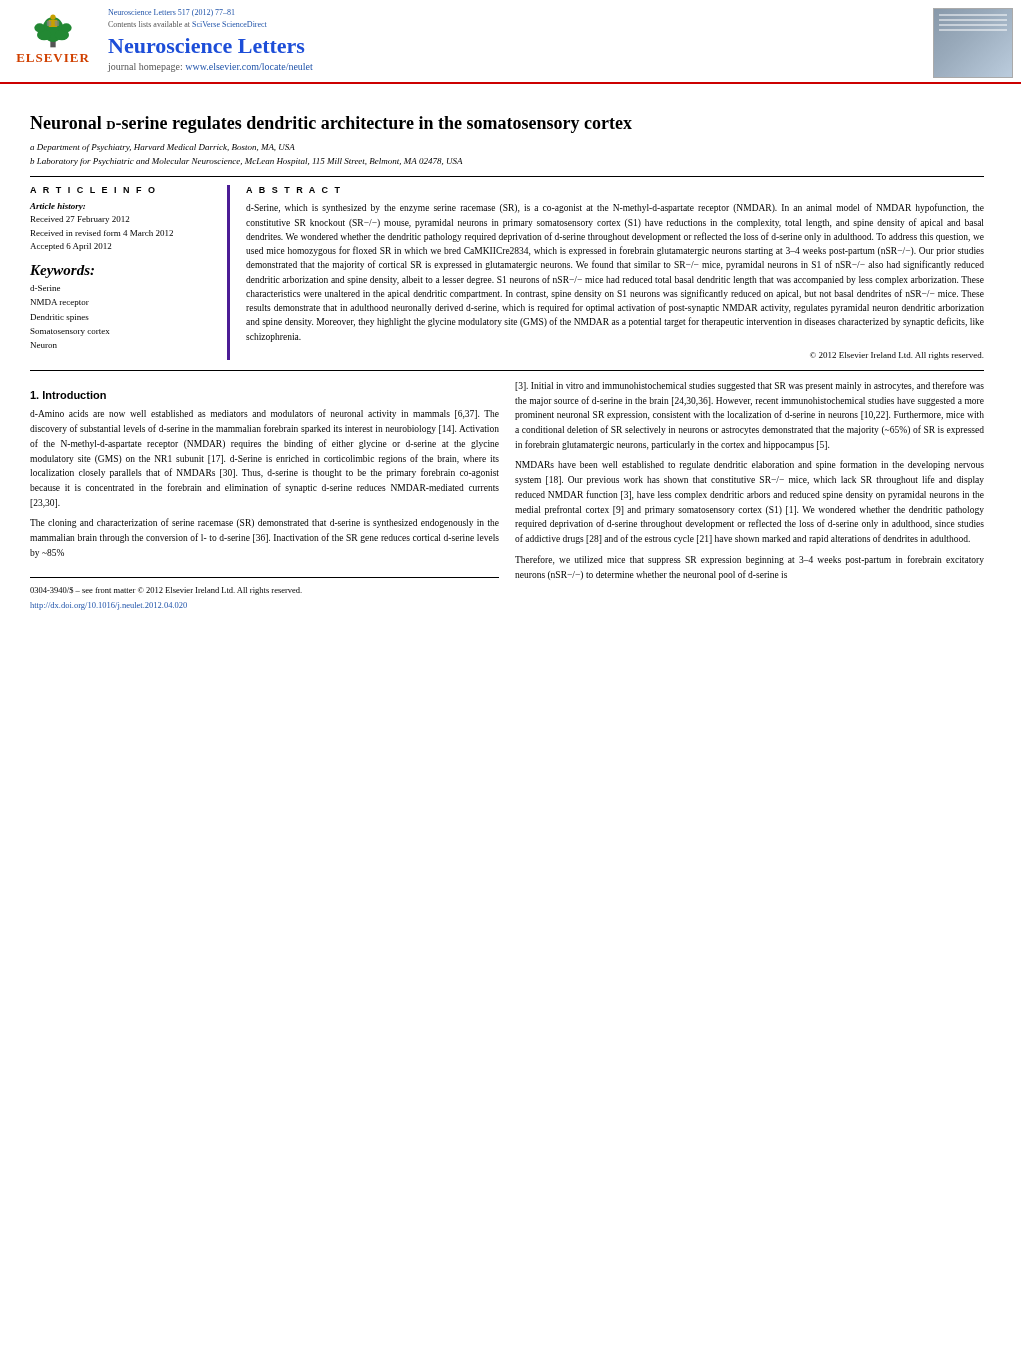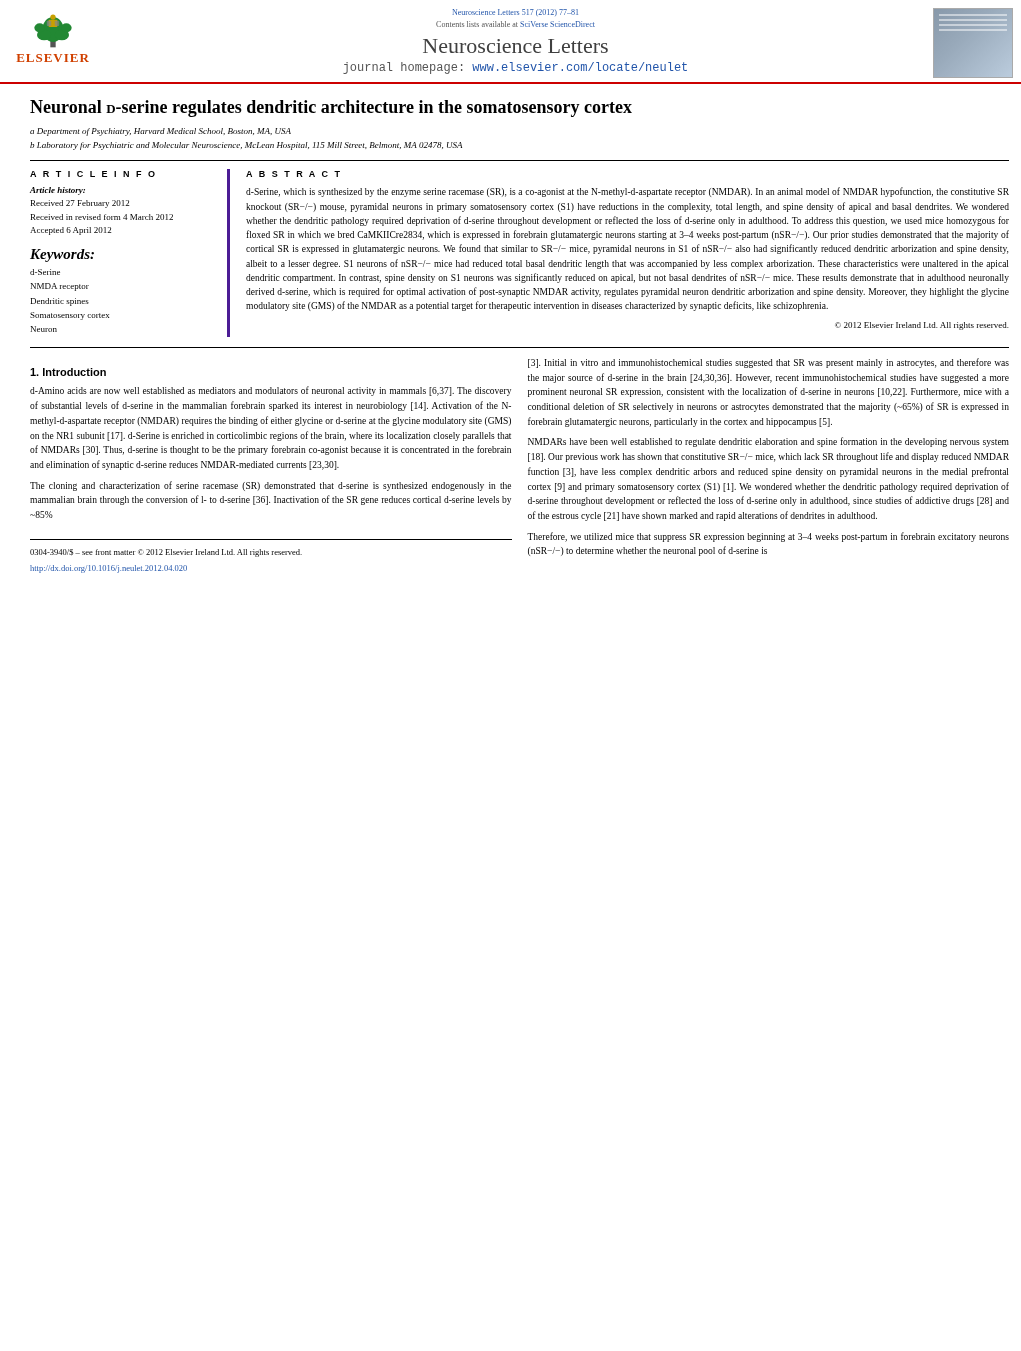--- a/index.html
+++ b/index.html
@@ -36,47 +36,45 @@
       height: 40px;
     }
     .elsevier-label {
       font-size: 13px;
       font-weight: bold;
       color: #d04000;
       letter-spacing: 1px;
     }
     .journal-center {
       flex: 1;
-      text-align: center;
       padding: 0 10px;
     }
     .journal-ref-line {
       font-size: 8px;
       color: #2255aa;
       margin-bottom: 3px;
     }
     .contents-line {
       font-size: 8px;
       color: #555;
       margin-bottom: 4px;
     }
     .contents-link {
       color: #2255aa;
     }
     .journal-title {
       font-size: 22px;
-      font-weight: normal;
+      font-weight: bold;
       font-family: 'Times New Roman', Times, serif;
-      color: #404040;
+      color: #1d4ed8;
       margin: 2px 0;
     }
     .journal-homepage {
-      font-size: 12px;
+      font-size: 10px;
       color: #555;
-      font-family: Liberation Mono, monospace;
     }
     .journal-thumb {
       width: 80px;
       height: 70px;
       background: #dde;
       display: flex;
       align-items: center;
       justify-content: center;
       font-size: 7px;
       color: #555;
@@ -94,21 +92,22 @@
       top: 5px; left: 5px; right: 5px;
     }
     .thumb-line {
       height: 2px;
       background: rgba(255,255,255,0.5);
       margin-bottom: 3px;
     }
 
     
     .article-content {
-      padding: 12px 12px 12px 30px;
+      padding: 12px 37px 12px 30px;
+      margin-top: 16px;
     }
 
     .article-title {
       font-size: 18px;
       font-weight: bold;
       color: #000;
       margin-bottom: 6px;
       font-family: 'Times New Roman', Times, serif;
       line-height: 1.3;
     }
@@ -305,21 +304,21 @@
 </div>
 
 <div class="article-content">
 
   <div class="article-title">
     Neuronal <span class="d-serine-special">d</span>-serine regulates dendritic architecture in the somatosensory cortex
   </div>
 
 
   <div class="affiliations">
-    <div>a Department of Psychiatry, Harvard Medical School, Boston, MA, USA</div>
+    <div>a Department of Psychiatry, Harvard Medical Darrick, Boston, MA, USA</div>
     <div>b Laboratory for Psychiatric and Molecular Neuroscience, McLean Hospital, 115 Mill Street, Belmont, MA 02478, USA</div>
   </div>
 
   <hr class="divider-line">
 
   <div class="article-two-col">
 
     <div class="article-info-col">
       <div class="section-label">A R T I C L E   I N F O</div>
       <div class="article-history">

